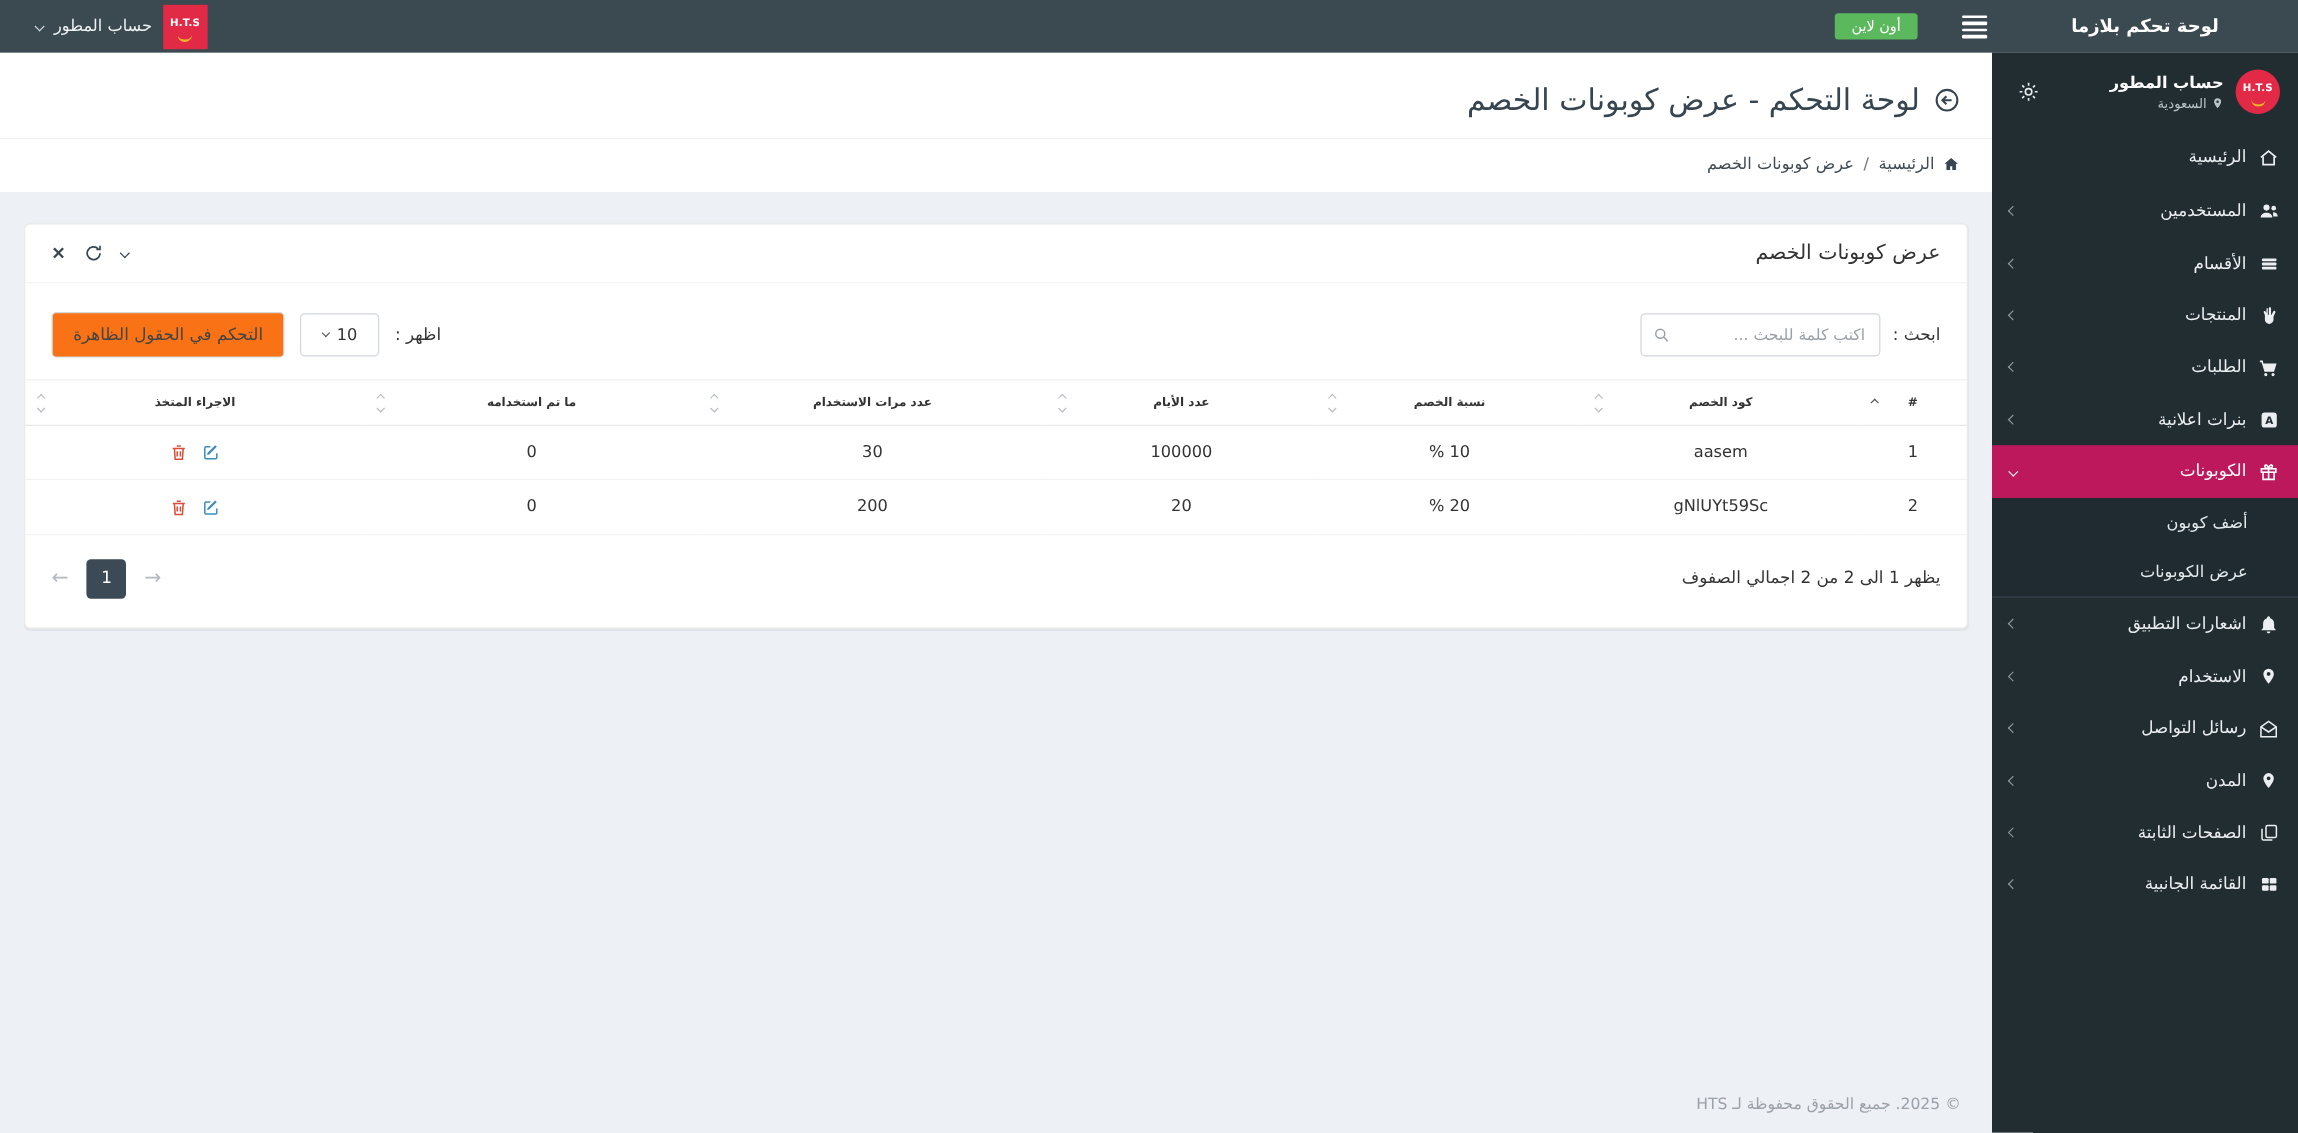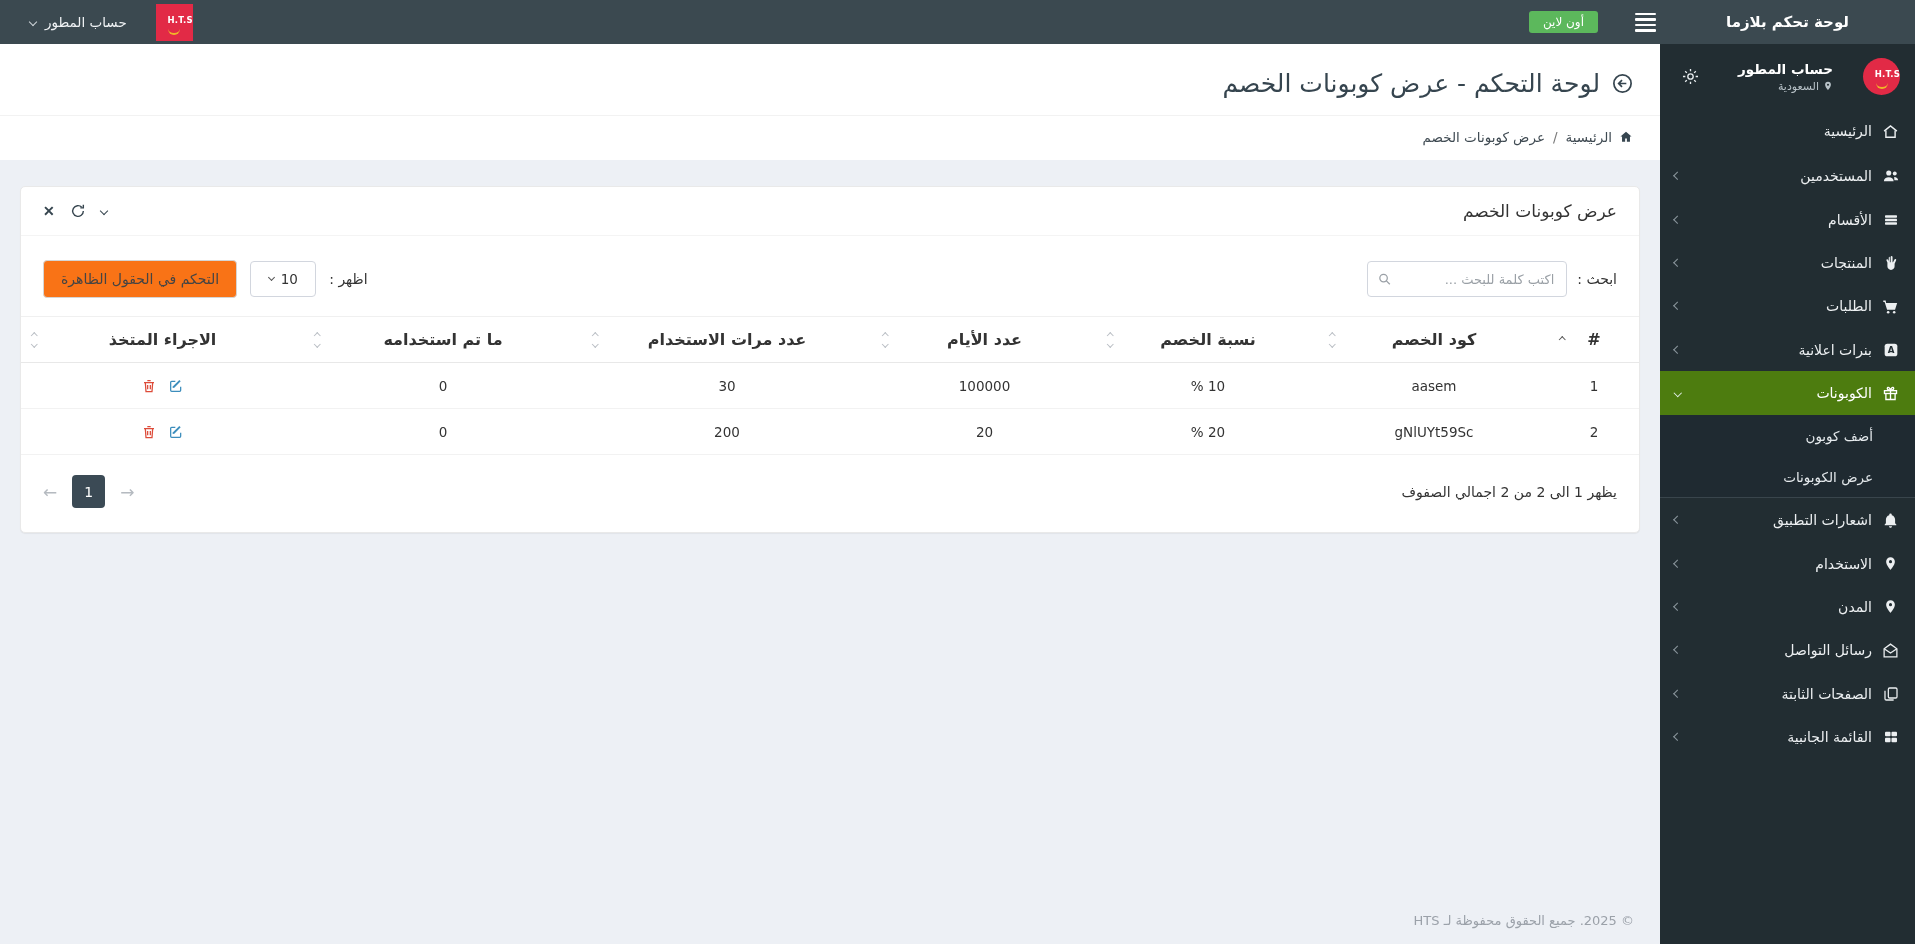--- a/index.html
+++ b/index.html
@@ -8,21 +8,21 @@
   .app { width:1915px; height:944px; display:flex; flex-direction:column; }
 
   
   .topbar { height:44px; background:#3b4950; display:flex; align-items:center; flex-shrink:0; }
   .tb-brand { width:255px; padding:0 14px; color:#fff; font-size:15px; font-weight:bold; text-align:center; flex-shrink:0; }
   .hamburger { margin-left:33px; background:none; border:none; cursor:pointer; display:flex; flex-direction:column; gap:3px; padding:4px; }
   .hamburger span { display:block; width:21px; height:2.5px; background:#fff; border-radius:1px; }
   .online-badge { margin-left:33px; background:#5cb85c; color:#fff; font-size:12px; padding:4px 14px; border-radius:3px; }
   .tb-spacer { flex:1; }
   .tb-account { display:flex; align-items:center; gap:9px; padding:0 14px 0 30px; height:100%; cursor:pointer; }
-  .tb-logo, .avatar { width:37px; height:37px; background:#e22a46; color:#fff; display:flex; align-items:center; justify-content:flex-end; font-size:8.5px; font-weight:bold; position:relative; letter-spacing:.2px; direction:ltr;margin-left:20px; }
+  .tb-logo, .avatar { width:37px; height:37px; background:#e22a46; color:#fff; display:flex; align-items:center; justify-content:center; font-size:8.5px; font-weight:bold; position:relative; letter-spacing:.2px; direction:ltr; }
   .tb-logo::after, .avatar::after { content:""; position:absolute; bottom:6px; left:50%; transform:translateX(-50%); width:12px; height:6px; border-bottom:2px solid #f0b429; border-radius:0 0 9px 9px; }
   .tb-logo span, .avatar span { margin-top:-5px; }
   .tb-account-label { color:#f0f3f5; font-size:13.5px; }
 
   
   .chev { display:inline-block; width:6px; height:6px; border-style:solid; border-color:currentColor; border-width:0 1.7px 1.7px 0; }
   .chev.down  { transform:rotate(45deg); }
   .chev.left  { transform:rotate(135deg); }
   .chev.up    { transform:rotate(-135deg); }
 
@@ -33,21 +33,21 @@
   .profile { display:flex; align-items:center; gap:10px; padding:14px 15px; }
   .avatar { border-radius:50%; flex-shrink:0; }
   .profile-info { display:flex; flex-direction:column; gap:3px; }
   .profile-name { color:#fff; font-size:13.5px; font-weight:bold; }
   .profile-loc { color:#b8c2c8; font-size:11px; display:flex; align-items:center; gap:4px; }
   .gear-btn { margin-right:auto; margin-left:6px; background:none; border:none; cursor:pointer; display:flex; }
   .nav-list { list-style:none; }
   .nav-item { display:flex; align-items:center; padding:13.5px 15px; color:#eceff1; font-size:14px; cursor:pointer; }
   .nav-item .ic { width:19px; display:flex; justify-content:center; margin-left:9px; flex-shrink:0; }
   .nav-item .chev { color:#8a959c; margin-right:auto; width:5.5px; height:5.5px; }
-  .nav-item.active { background:#4d7c0f; color:#fff; }
+  .nav-item.active { background:#be185d; color:#fff; }
   .nav-item.active .chev { color:#e8f4f2; }
   .submenu { list-style:none; background:#1f2a31; border-bottom:1px solid #39454c; }
   .submenu li { padding:12.5px 42px; color:#e4e9ec; font-size:13.5px; cursor:pointer; }
 
   
   .main { flex:1; display:flex; flex-direction:column; min-width:0; }
   .content-header { background:#fff; }
   .title-row { display:flex; align-items:center; gap:11px; padding:25px 26px 17px; }
   .title-row h1 { font-size:25px; font-weight:500; color:#36454f; }
   .breadcrumb { display:flex; align-items:center; gap:8px; padding:13px 27px 15px; border-top:1px solid #f2f2f2; font-size:13.5px; color:#3f4a52; }
@@ -69,21 +69,21 @@
   .search-input { width:200px; height:36px; border:1px solid #d2d6de; border-radius:4px; padding:0 12px 0 34px; font-size:13px; color:#333; font-family:"DejaVu Sans", sans-serif; outline:none; }
   .search-input::placeholder { color:#9aa0a6; }
   .search-icon { position:absolute; left:10px; top:50%; transform:translateY(-50%); display:flex; }
   .display-group { display:flex; align-items:center; gap:13px; font-size:14px; color:#333; }
   .select-box { width:66px; height:36px; border:1px solid #d2d6de; border-radius:4px; display:flex; align-items:center; justify-content:center; gap:7px; direction:ltr; cursor:pointer; background:#fff; font-size:13.5px; color:#333; }
   .select-box .chev { width:5px; height:5px; color:#555; margin-top:-3px; }
   .columns-btn { height:38px; padding:0 17px; background:#f97316; border:1px solid #d5d5d5; border-radius:4px; font-size:14px; color:#444; cursor:pointer; font-family:"DejaVu Sans", sans-serif; }
 
   
   table { width:100%; border-collapse:collapse; }
-  thead th { position:relative; border-top:1px solid #f0f0f0; border-bottom:1px solid #e8e8e8; padding:13px 8px; font-size:16px; font-weight:bold; color:#333; text-align:center; cursor:pointer; }
+  thead th { position:relative; border-top:1px solid #f0f0f0; border-bottom:1px solid #e8e8e8; padding:13px 8px; font-size:10px; font-weight:bold; color:#333; text-align:center; cursor:pointer; }
   tbody td { padding:14px 8px; border-bottom:1px solid #f2f2f2; font-size:13.5px; color:#333; text-align:center; }
   .ltr { direction:ltr; }
   .c-idx{width:90px} .c-code{width:230px} .c-disc{width:222px} .c-days{width:225px} .c-uses{width:290px} .c-used{width:278px}
   .sort { position:absolute; left:11px; top:50%; transform:translateY(-50%); display:flex; flex-direction:column; gap:3.5px; color:#b9bec4; }
   .sort .chev { width:4.5px; height:4.5px; border-width:0 1.4px 1.4px 0; }
   .sort.single { color:#555; }
   .actions-cell { direction:ltr; }
   .action-btn { background:none; border:none; cursor:pointer; padding:0 3px; display:inline-flex; vertical-align:middle; }
 
   .card-footer { display:flex; align-items:center; justify-content:space-between; padding:20px 22px 24px; }
@@ -236,35 +236,35 @@
           <span class="ic">
               <svg width="15" height="15" viewBox="0 0 24 24" fill="#eceff1">
                 <path fill-rule="evenodd" d="M12 2a7 7 0 0 0-7 7c0 5.2 7 13 7 13s7-7.8 7-13a7 7 0 0 0-7-7zm0 9.5a2.5 2.5 0 1 1 0-5 2.5 2.5 0 0 1 0 5z"></path>
               </svg>
             </span>
           <span>الاستخدام</span>
           <span class="chev left"></span>
         </li>
         <li class="nav-item">
           <span class="ic">
-              <svg width="15" height="15" viewBox="0 0 24 24" fill="#eceff1">
-                <path fill-rule="evenodd" d="M12 2a7 7 0 0 0-7 7c0 5.2 7 13 7 13s7-7.8 7-13a7 7 0 0 0-7-7zm0 9.5a2.5 2.5 0 1 1 0-5 2.5 2.5 0 0 1 0 5z"></path>
-              </svg>
-            </span>
-          <span>المدن</span>
-          <span class="chev left"></span>
-        </li>
-        <li class="nav-item">
-          <span class="ic">
               <svg width="17" height="17" viewBox="0 0 24 24" fill="none" stroke="#eceff1" stroke-width="1.8">
                 <path d="M3 9.5 12 3l9 6.5V21H3z"></path>
                 <path d="m3 9.5 9 6 9-6"></path>
               </svg>
             </span>
           <span>رسائل التواصل</span>
+          <span class="chev left"></span>
+        </li>
+        <li class="nav-item">
+          <span class="ic">
+              <svg width="15" height="15" viewBox="0 0 24 24" fill="#eceff1">
+                <path fill-rule="evenodd" d="M12 2a7 7 0 0 0-7 7c0 5.2 7 13 7 13s7-7.8 7-13a7 7 0 0 0-7-7zm0 9.5a2.5 2.5 0 1 1 0-5 2.5 2.5 0 0 1 0 5z"></path>
+              </svg>
+            </span>
+          <span>المدن</span>
           <span class="chev left"></span>
         </li>
         <li class="nav-item">
           <span class="ic">
               <svg width="16" height="16" viewBox="0 0 24 24" fill="none" stroke="#eceff1" stroke-width="1.9">
                 <rect x="8" y="3" width="13" height="15" rx="2"></rect>
                 <path d="M16 21H5a2 2 0 0 1-2-2V7"></path>
               </svg>
             </span>
           <span>الصفحات الثابتة</span>

